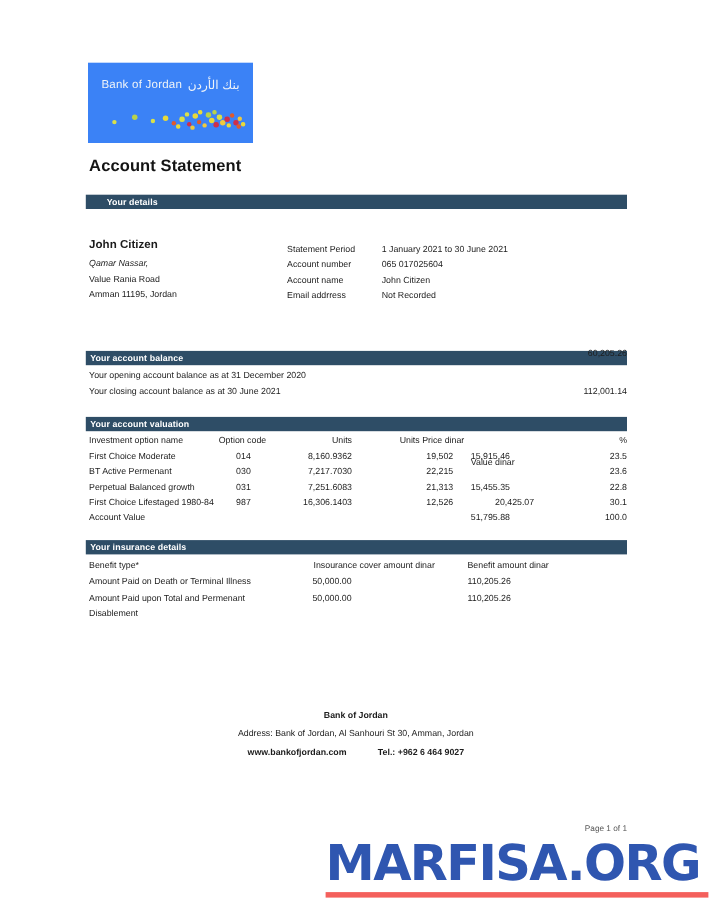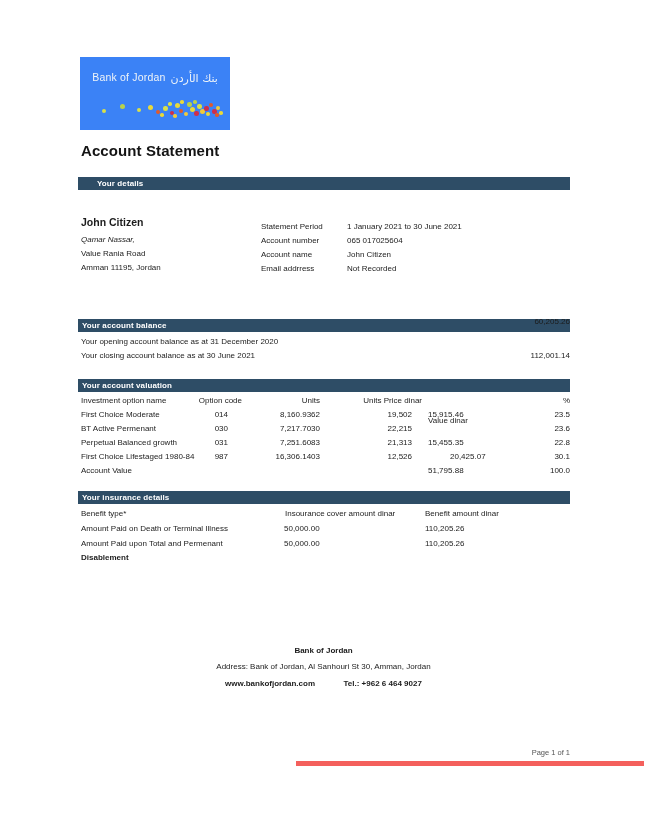--- a/index.html
+++ b/index.html
@@ -252,27 +252,28 @@
 <div class="t" style="left:425px; top:508px;">Benefit amount dinar</div>
 
 <div class="t" style="left:81px; top:523px;">Amount Paid on Death or Terminal Illness</div>
 <div class="t" style="left:284px; top:523px;">50,000.00</div>
 <div class="t" style="left:425px; top:523px;">110,205.26</div>
 
 <div class="t" style="left:81px; top:538px;">Amount Paid upon Total and Permenant</div>
 <div class="t" style="left:284px; top:538px;">50,000.00</div>
 <div class="t" style="left:425px; top:538px;">110,205.26</div>
 
-<div class="t" style="left:81px; top:552px;font-weight:bold;">Disablement</div>
+<div class="t" style="left:81px; top:552px;">Disablement</div>
 
 <div class="footer-line b" style="top:645px;">Bank of Jordan</div>
 <div class="footer-line" style="top:661px;">Address: Bank of Jordan, Al Sanhouri St 30, Amman, Jordan</div>
 <div class="footer-line b" style="top:678px;">
   <span>www.bankofjordan.com</span>
   <span style="display:inline-block;width:24px;"></span>
   <span>Tel.: +962 6 464 9027</span>
 </div>
 
 <div class="page-num" style="top:748px;">Page 1 of 1</div>
 
 <div class="watermark">
+  <div class="wm-text">MARFISA.ORG</div>
   <div class="wm-rule"></div>
 </div>
 
 </body></html>

